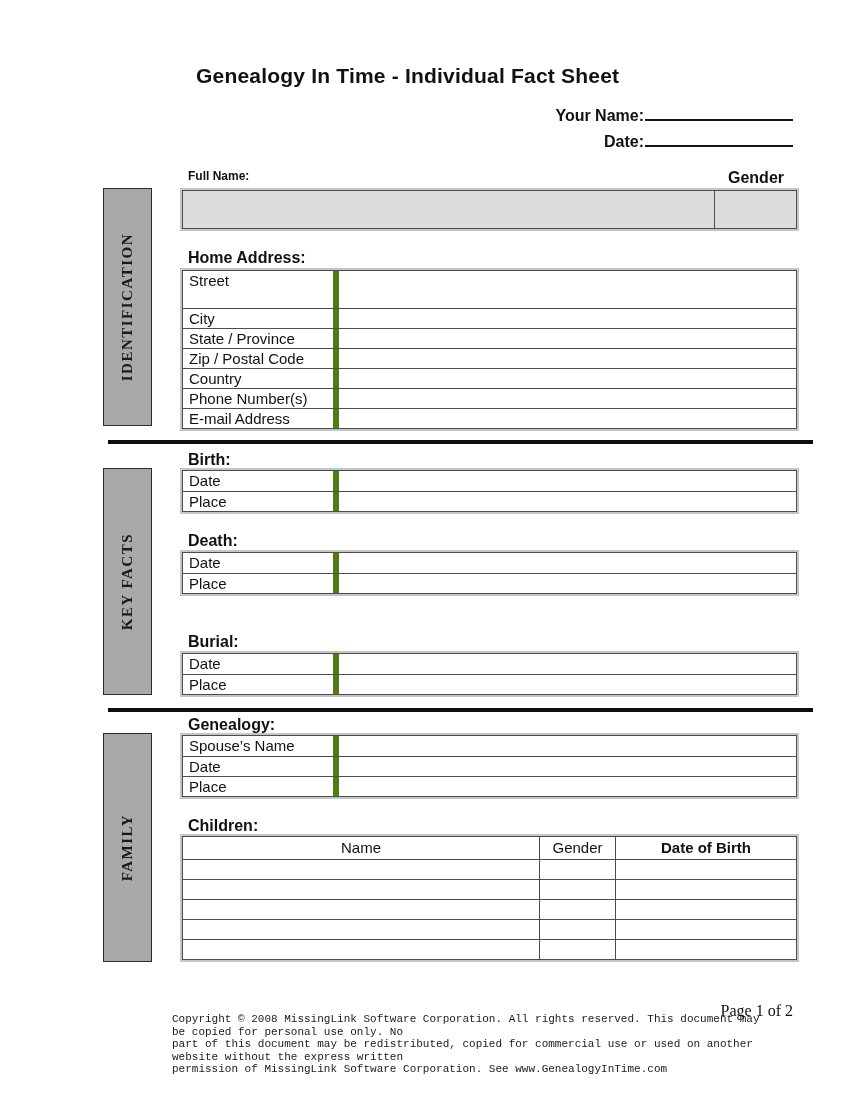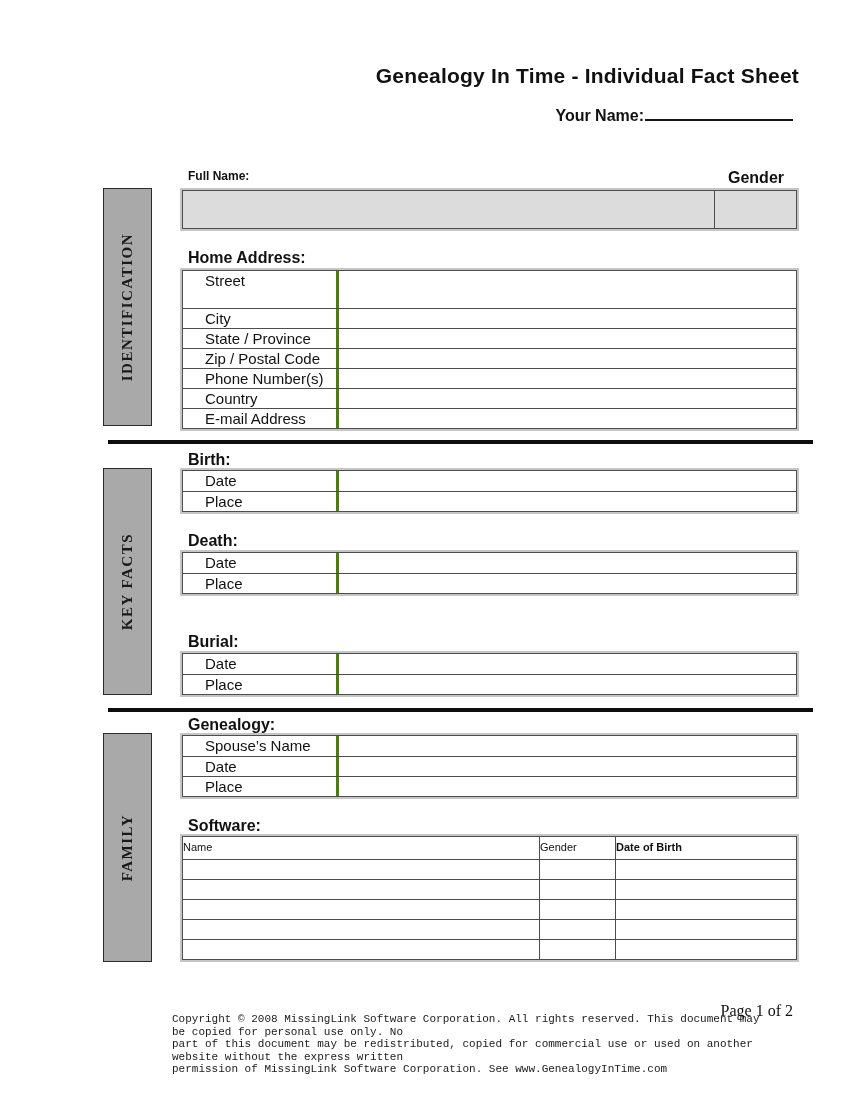--- a/index.html
+++ b/index.html
@@ -3,22 +3,22 @@
 <meta charset="utf-8">
 <style>
   * { margin:0; padding:0; box-sizing:border-box; }
   html,body { background:#ffffff; }
   .page {
     position:relative; width:850px; height:1100px; background:#ffffff;
     font-family:"Liberation Sans", sans-serif; color:#111; overflow:hidden;
   }
   
   .title {
-    position:absolute; left:184px; top:64px; width:615px;
-    text-align:right; font-size:21px; font-weight:bold; letter-spacing:0.2px;
+    position:absolute; left:196px; top:64px; width:615px;
+    text-align:left; font-size:21px; font-weight:bold; letter-spacing:0.2px;
   }
   .name-block { position:absolute; top:106px; right:57px; text-align:right; }
   .name-row { height:26px; font-size:16px; font-weight:bold; white-space:nowrap; }
   .fill-line {
     display:inline-block; width:148px; height:15px;
     border-bottom:2px solid #151515; vertical-align:baseline; margin-left:1px;
   }
   
   .side-tab {
     position:absolute; left:103px; width:49px; background:#a9a9a9;
@@ -47,57 +47,60 @@
   .gender-cell { width:82px; border-left:1px solid #4d4d4d; }
   
   .ftable {
     position:absolute; left:182px; width:615px; background:#fff;
     border:1px solid #4d4d4d; box-shadow:0 0 0 2px #c6c6c6;
   }
   .frow { display:flex; height:20px; border-top:1px solid #4d4d4d; }
   .frow:first-child { border-top:none; }
   .frow.tall { height:37px; }
   .fcell-label {
-    width:156px; border-right:3px solid #4d7c0f; padding:0 22px;
+    width:156px; border-right:6px solid #4d7c0f; padding:0 6px;
     font-size:15px; line-height:19px; white-space:nowrap; overflow:hidden;
   }
   .fcell-value { flex:1; }
   
   .thick-divider { position:absolute; left:108px; width:705px; height:4px; background:#0d0d0d; }
   
   .children-table {
     position:absolute; left:182px; top:836px; width:615px; background:#fff;
     border:1px solid #4d4d4d; box-shadow:0 0 0 2px #c6c6c6;
   }
   .chrow { display:flex; height:20px; border-top:1px solid #4d4d4d; }
   .chrow:first-child { border-top:none; height:22px; }
   .ch-name { flex:1; }
   .ch-gender { width:76px; border-left:1px solid #4d4d4d; }
   .ch-dob { width:181px; border-left:1px solid #4d4d4d;font-weight:bold; }
-  .ch-head { font-size:11px; line-height:21px; }
+  .ch-head { font-size:15px; line-height:21px; text-align:center; }
   
   .page-label {
     position:absolute; top:992px; right:57px; font-family:"Liberation Serif", serif;
     font-size:16px; color:#111;margin-top:10px;
   }
   .copyright {
     position:absolute; left:172px; top:1013px; width:600px;
     font-family:Liberation Mono, monospace; font-size:11px; line-height:12.5px; color:#1a1a1a;
   }
 </style>
 </head>
 <body>
 
 <div class="page">
 
   <div class="title">Genealogy In Time - Individual Fact Sheet</div>
 
   <div class="name-block">
     <div class="name-row">
       <span>Your Name:</span><span class="fill-line"></span>
+    </div>
+    <div class="name-row">
+      <span>Date:</span><span class="fill-line"></span>
     </div>
   </div>
 
   <div class="side-tab tab-identification">
     <span>IDENTIFICATION</span>
   </div>
   <div class="side-tab tab-keyfacts">
     <span>KEY FACTS</span>
   </div>
   <div class="side-tab tab-family">
@@ -125,25 +128,25 @@
     </div>
     <div class="frow">
       <div class="fcell-label">State / Province</div>
       <div class="fcell-value"></div>
     </div>
     <div class="frow">
       <div class="fcell-label">Zip / Postal Code</div>
       <div class="fcell-value"></div>
     </div>
     <div class="frow">
+      <div class="fcell-label">Country</div>
+      <div class="fcell-value"></div>
+    </div>
+    <div class="frow">
       <div class="fcell-label">Phone Number(s)</div>
-      <div class="fcell-value"></div>
-    </div>
-    <div class="frow">
-      <div class="fcell-label">Country</div>
       <div class="fcell-value"></div>
     </div>
     <div class="frow">
       <div class="fcell-label">E-mail Address</div>
       <div class="fcell-value"></div>
     </div>
   </div>
 
   <div class="thick-divider" style="top:440px;"></div>
 
@@ -194,21 +197,21 @@
     <div class="frow">
       <div class="fcell-label">Date</div>
       <div class="fcell-value"></div>
     </div>
     <div class="frow">
       <div class="fcell-label">Place</div>
       <div class="fcell-value"></div>
     </div>
   </div>
 
-  <div class="sec-heading" style="top:817px;">Software:</div>
+  <div class="sec-heading" style="top:817px;">Children:</div>
   <div class="children-table">
     <div class="chrow">
       <div class="ch-name ch-head">Name</div>
       <div class="ch-gender ch-head">Gender</div>
       <div class="ch-dob ch-head">Date of Birth</div>
     </div>
     <div class="chrow">
       <div class="ch-name"></div>
       <div class="ch-gender"></div>
       <div class="ch-dob"></div>

